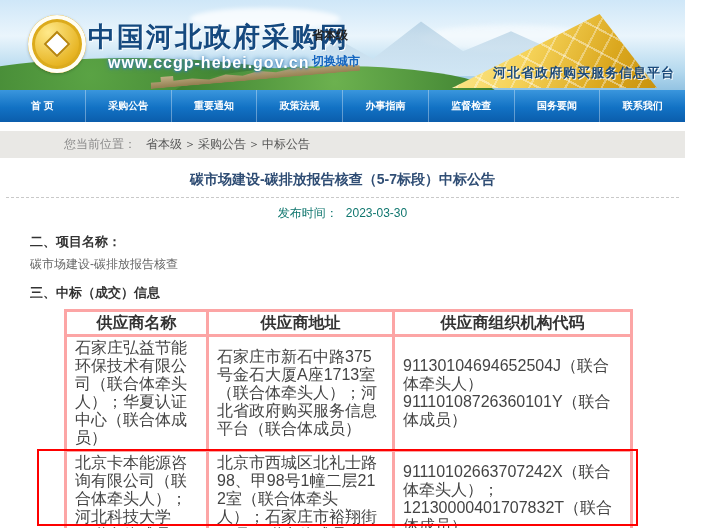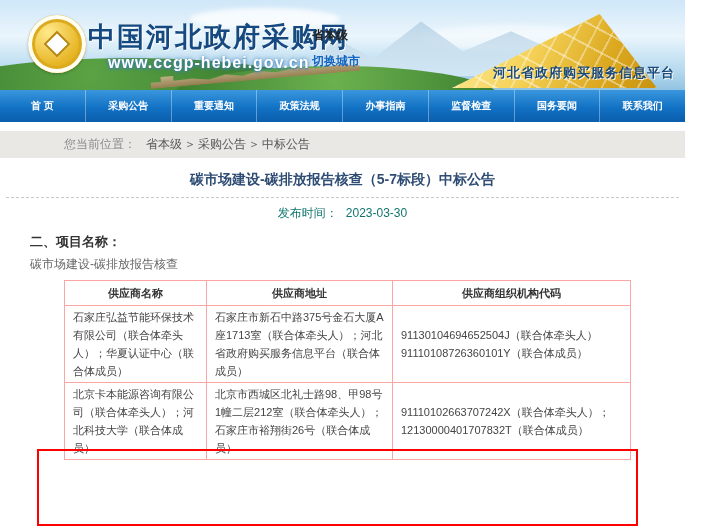--- a/index.html
+++ b/index.html
@@ -92,21 +92,21 @@
   .content { position:relative; background:#fff; height:370px; }
   .article-title { text-align:center; padding-top:13px; font-size:14px; font-weight:bold; color:#2f4d74; }
   .dash-rule { border-bottom:1px dashed #c9c9c9; margin:8px 6px 0; }
   .publish { text-align:center; margin-top:7px; font-size:12px; color:#0f766e; }
   .publish .p-label { margin-right:8px; }
   .sec-h { margin:11px 0 0 30px; font-size:13px; font-weight:bold; color:#333; }
   .sec-v { margin:5px 0 0 30px; font-size:12px; color:#666; }
 
   table.award { margin:7px 0 0 64px; border-collapse:collapse; width:566px; table-layout:fixed; }
   .award th, .award td {
-    border:1px solid #fca5a5; font-size:11px; color:#444;
+    border:3px solid #fca5a5; font-size:16px; color:#444;
     padding:2px 8px; line-height:18px; vertical-align:middle; word-break:break-all;
   }
   .award th { text-align:center; font-weight:bold; color:#333; height:25px; padding:2px 4px; }
   .col-name { width:142px; } .col-addr { width:186px; } .col-code { width:238px; }
 
   .highlight-box {
     position:absolute; left:37px; top:291px; width:601px; height:77px;
     border:2px solid #fe0000; pointer-events:none; z-index:3;
   }
 </style>
@@ -155,20 +155,21 @@
 
   <div class="content">
     <div class="article-title">碳市场建设-碳排放报告核查（5-7标段）中标公告</div>
     <div class="dash-rule"></div>
     <div class="publish">
       <span class="p-label">发布时间：</span><span>2023-03-30</span>
     </div>
 
     <div class="sec-h">二、项目名称：</div>
     <div class="sec-v">碳市场建设-碳排放报告核查</div>
+    <div class="sec-h">三、中标（成交）信息</div>
 
     <table class="award">
       <colgroup>
           <col class="col-name">
           <col class="col-addr">
           <col class="col-code">
         </colgroup>
       <thead>
         <tr>
           <th>供应商名称</th>

